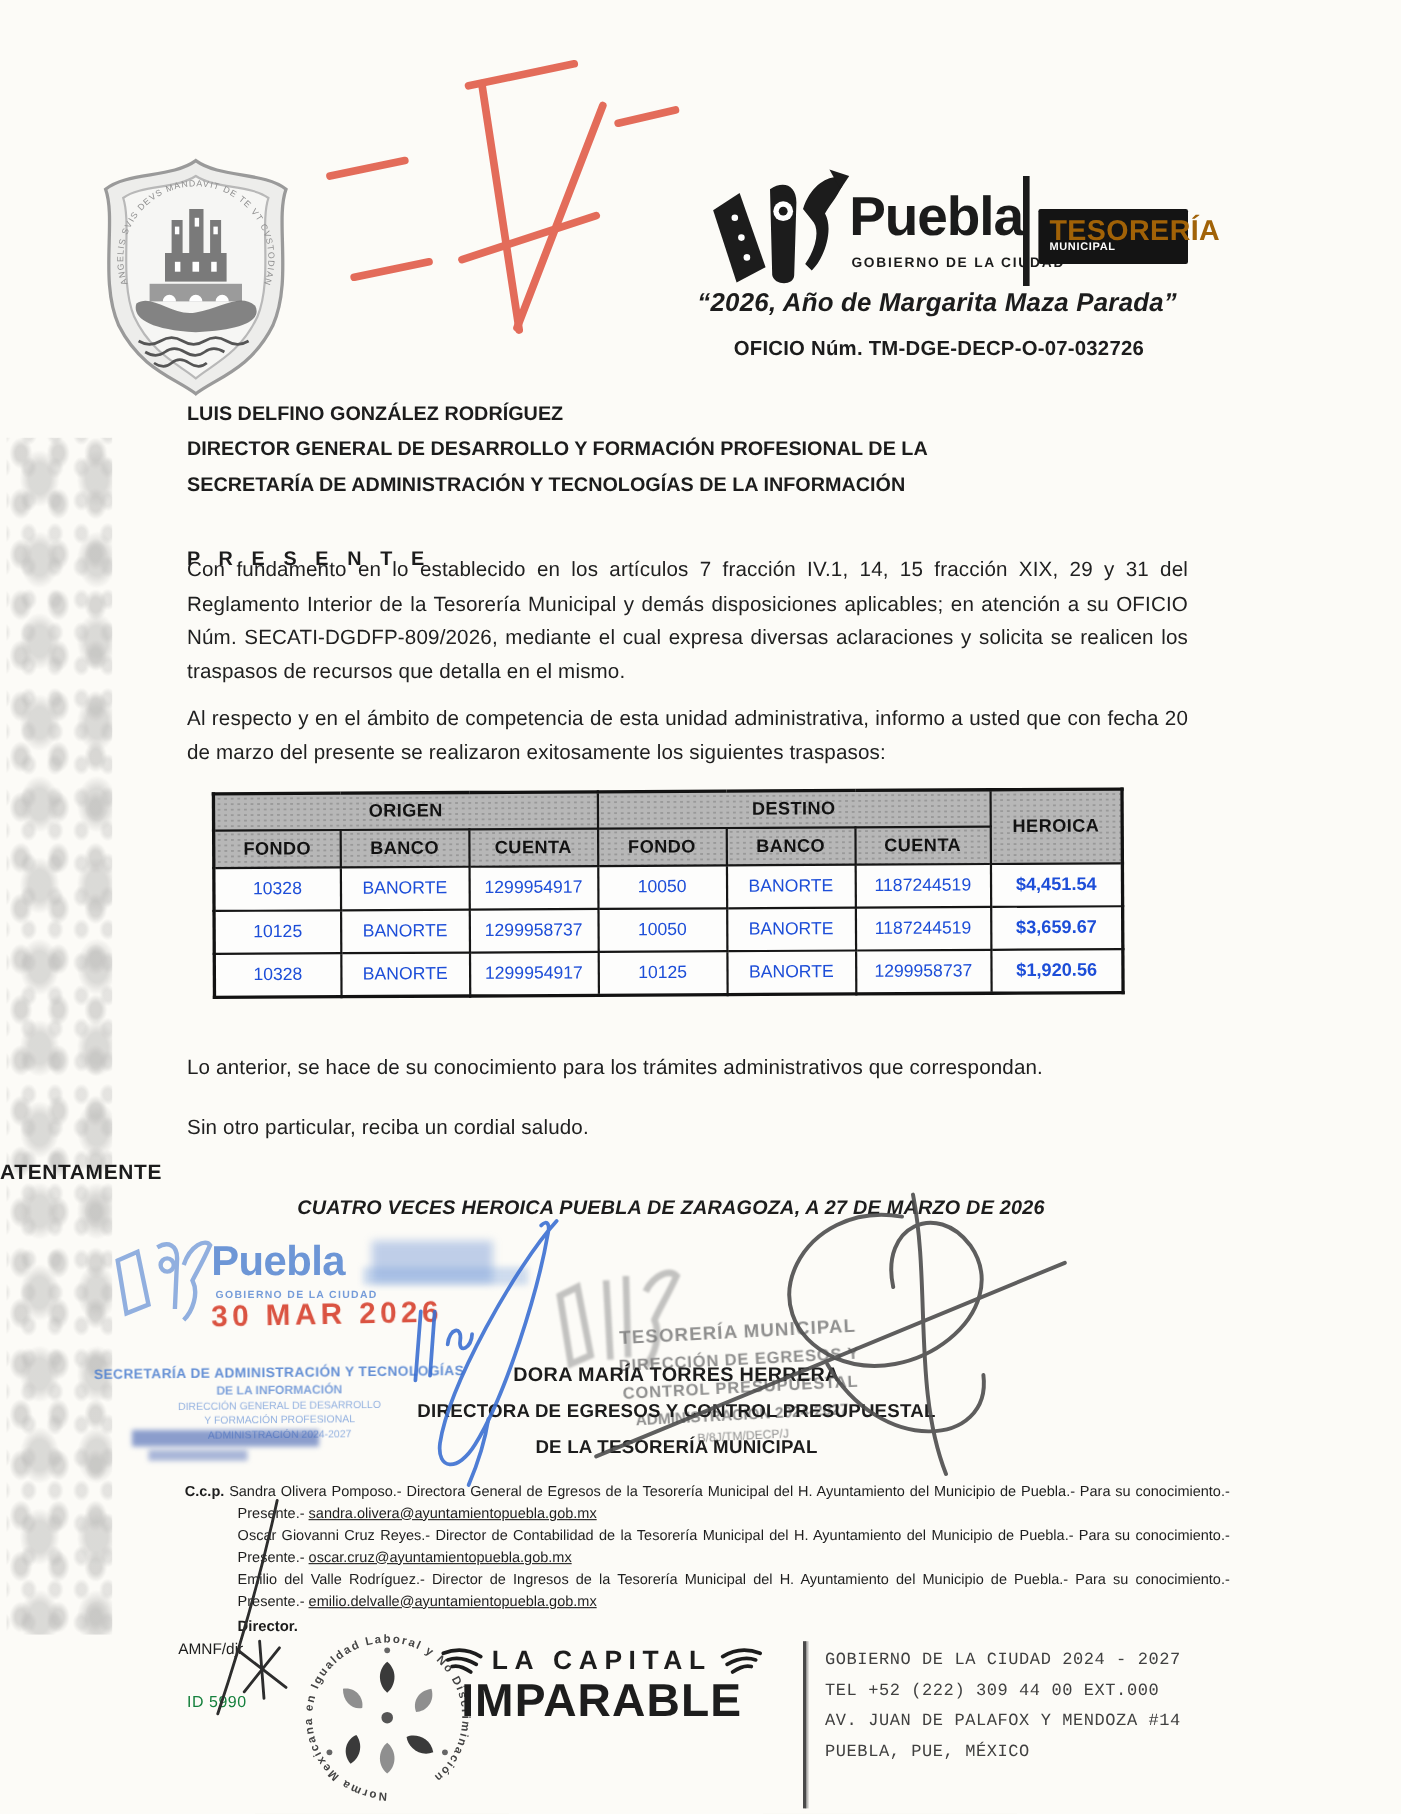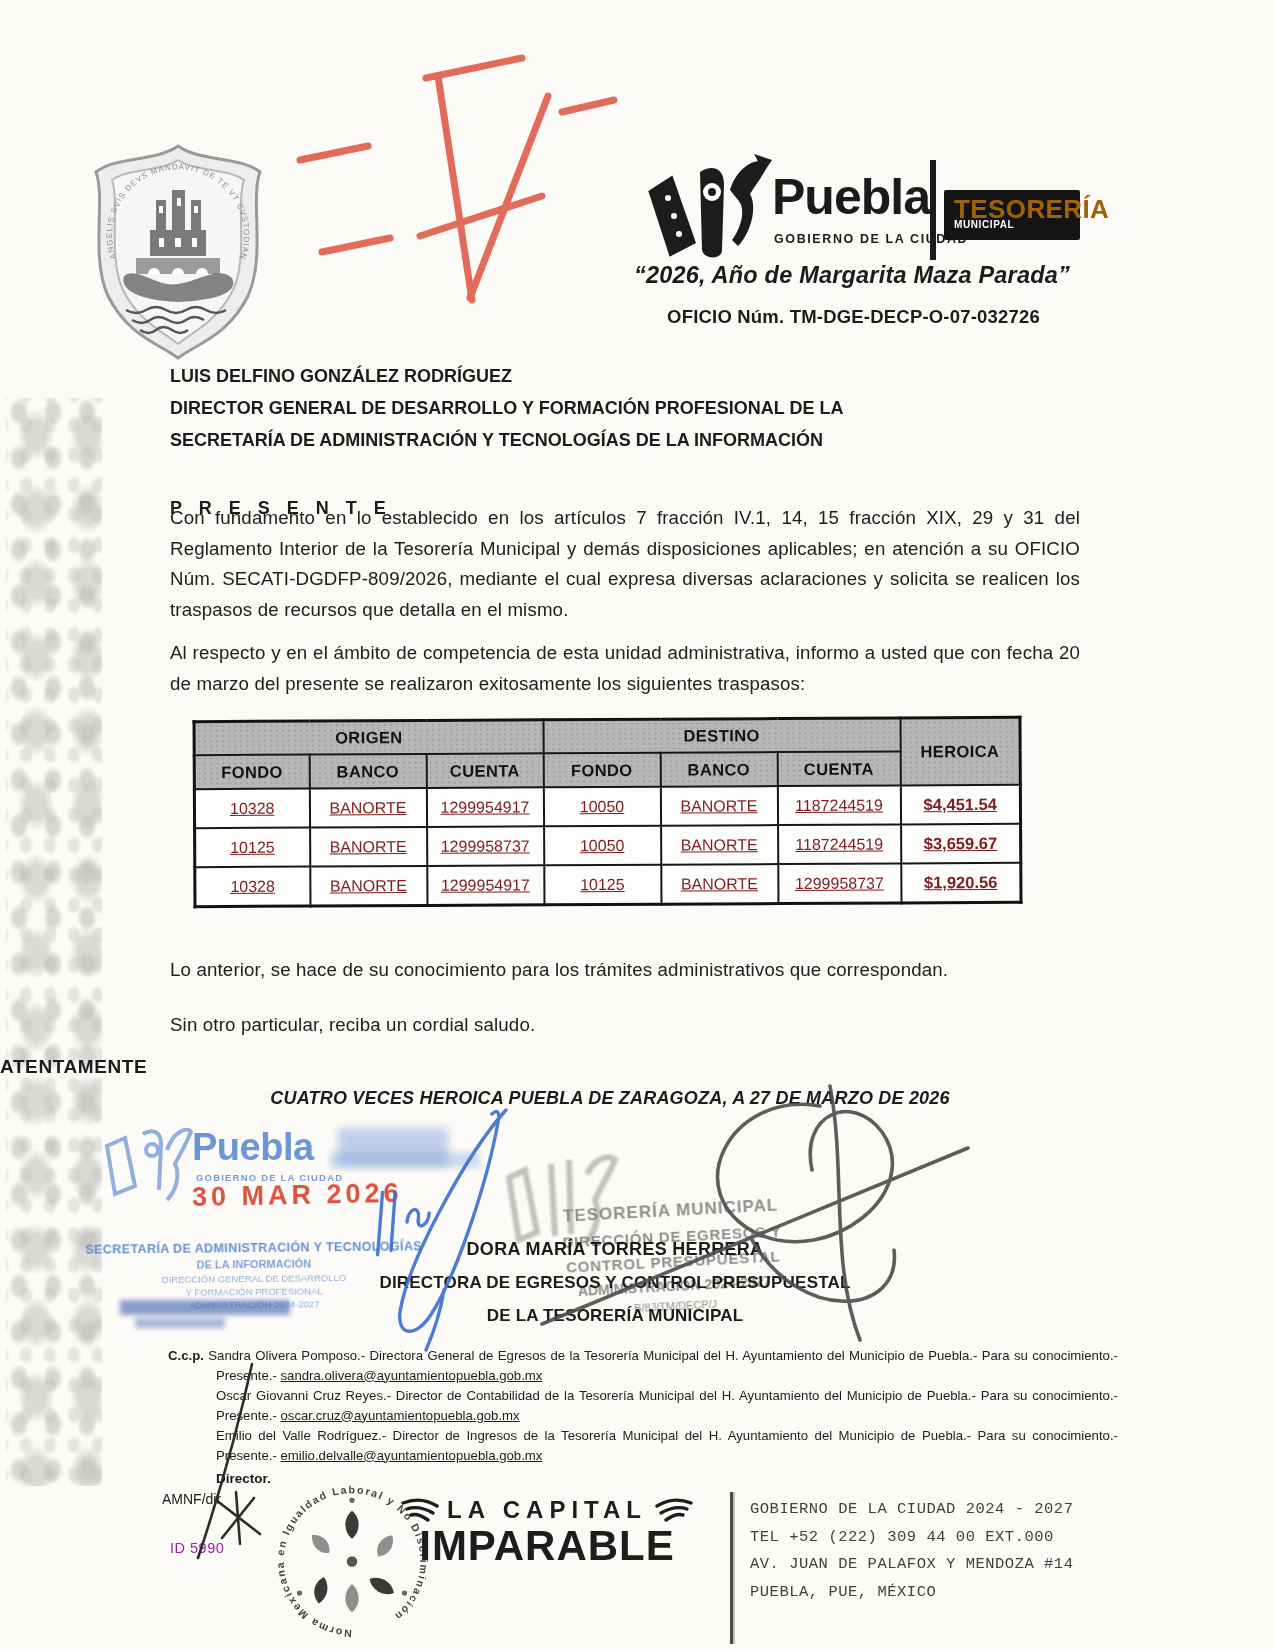--- a/index.html
+++ b/index.html
@@ -49,21 +49,21 @@
                   transform:rotate(-.3deg);border:3px solid #121212;}
   .transfer-table th,.transfer-table td{border:2px solid #161616;text-align:center;vertical-align:middle;padding:0;}
   .transfer-table th{
     background-color:#b7b7b7;
     background-image:radial-gradient(rgba(85,85,85,.3) 1px, transparent 1.4px);
     background-size:6px 5px;
     font-size:16.5px;font-weight:bold;letter-spacing:.4px;color:#121212;
   }
   .group-row th{height:31px;}
   .sub-row th{height:32px;}
-  .transfer-table td{height:37px;font-size:16px;background:#fdfdfc;color:#7f1d1d;text-decoration:underline;}
+  .transfer-table td{height:37px;font-size:16px;background:#fdfdfc;color:#1d4ed8;}
   .transfer-table td.imp{font-weight:bold;font-size:16.5px;}
   
   .atent{position:absolute;left:0;top:1056px;width:1220px;text-align:left;font-size:19px;font-weight:bold;letter-spacing:.6px;}
   .placedate{position:absolute;left:0;top:1088px;width:1220px;text-align:center;font-size:18px;font-weight:bold;letter-spacing:.2px;font-style:italic;}
   .signame{position:absolute;left:300px;top:1233px;width:630px;text-align:center;z-index:6;}
   .signame .n1{font-size:18px;font-weight:bold;letter-spacing:.3px;line-height:33px;}
   .signame .n2,.signame .n3{font-size:17px;font-weight:bold;letter-spacing:.2px;line-height:33px;}
   
   .blue{color:#4a7dcf;}
   .stamp-blue-icon{position:absolute;left:95px;top:1116px;opacity:.75;filter:blur(.4px);}
@@ -91,21 +91,21 @@
   .sig-dark{position:absolute;left:500px;top:1072px;z-index:8;}
   
   .ccp{position:absolute;left:168px;top:1346px;width:950px;font-size:13.2px;line-height:19.5px;
        text-align:justify;color:#1e1e1e;}
   .ccp p{margin:0 0 1px 48px;text-indent:0;}
   .ccp p.first{text-indent:-48px;}
   .ccp .lbl{font-weight:bold;}
   .ccp .email{text-decoration:underline;}
   .archivo{position:absolute;left:216px;top:1471px;font-size:13.5px;font-weight:bold;}
   .initials{position:absolute;left:162px;top:1491px;font-size:14px;}
-  .docid{position:absolute;left:170px;top:1540px;font-size:14.5px;letter-spacing:.5px;color:#a21caf;}
+  .docid{position:absolute;left:170px;top:1540px;font-size:14.5px;letter-spacing:.5px;color:#15803d;}
   .penmark{position:absolute;left:140px;top:1358px;z-index:9;}
   
   .seal{position:absolute;left:252px;top:1474px;}
   .capital{position:absolute;left:392px;top:1496px;width:310px;text-align:center;color:#1d1d1d;}
   .capital .row1{display:flex;align-items:center;justify-content:center;gap:6px;}
   .capital .c1{font-size:24px;font-weight:800;letter-spacing:6px;}
   .capital .c2{font-size:42px;font-weight:800;letter-spacing:1px;line-height:44px;}
   .footer-line{position:absolute;left:730px;top:1492px;width:3px;height:152px;background:#4a4a4a;box-shadow:2px 0 0 rgba(80,80,80,.35);}
   .footer-address{position:absolute;left:750px;top:1496px;font-family:"Liberation Mono","DejaVu Sans Mono",monospace;
                   font-size:15.5px;line-height:27.5px;letter-spacing:.5px;color:#404040;}

